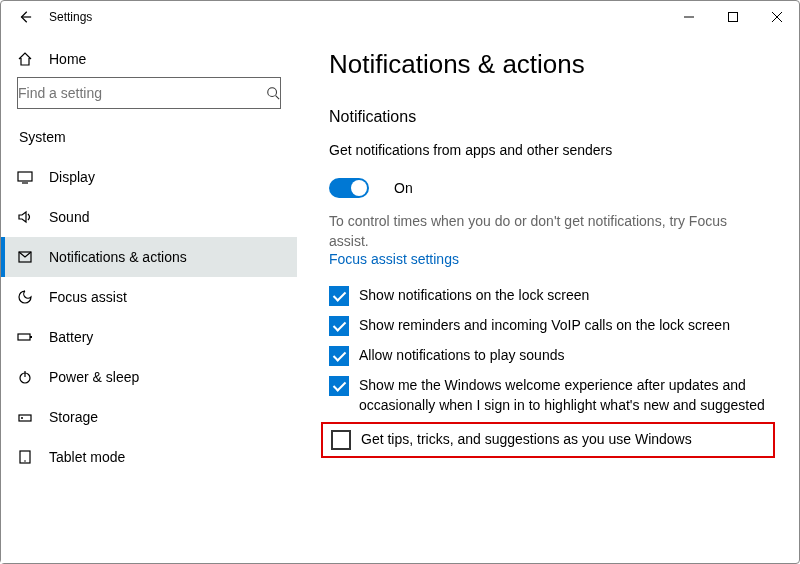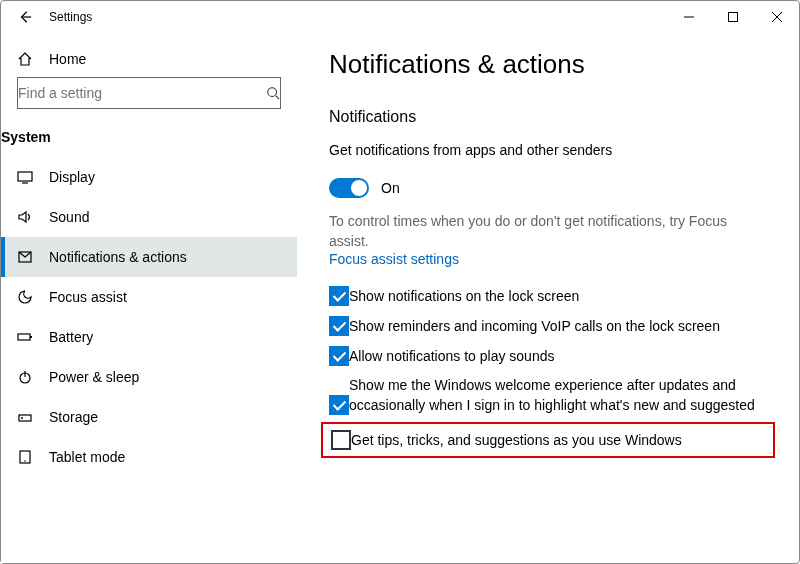--- a/index.html
+++ b/index.html
@@ -13,37 +13,37 @@
 .win-btn { width: 44px; height: 32px; display: flex; align-items: center; justify-content: center; }
 .win-btn svg { width: 10px; height: 10px; }
 .body { display: flex; flex: 1; overflow: hidden; }
 .sidebar { width: 296px; padding: 8px 0 0 0; background: #fff; overflow: hidden; }
 .home-row { display: flex; align-items: flex-end; gap: 16px; padding: 10px 16px; }
 .home-row .ic { width: 16px; display: flex; justify-content: center; }
 .search-wrap { padding: 0 16px 12px; }
 .search { display: flex; align-items: center; border: 1px solid #666; height: 32px; padding: 0 0; }
 .search input { flex: 1; border: none; outline: none; font-size: 14px; color: #666; background: transparent; }
 .search .ic { color: #333; }
-.category { font-weight: 700; padding: 8px 0 12px; }
+.category { font-weight: 400; padding: 8px 18px 12px; }
 .nav { list-style: none; }
 .nav li { display: flex; align-items: center; gap: 16px; padding: 12px 16px; position: relative; }
 .nav li .ic { width: 16px; display: flex; justify-content: center; }
 .nav li.active { background: #e1e6e6; }
 .nav li.active::before { content: ""; position: absolute; left: 0; top: 0; bottom: 0; width: 4px; background: #0078d4; }
 .content { flex: 1; padding: 16px 32px 0 32px; overflow: hidden; }
 h1 { font-weight: 400; font-size: 26px; margin-bottom: 16px; }
 .link { color: #0067c0; font-size: 14px; cursor: pointer; }
 h2 { font-weight: 400; font-size: 16px; margin: 28px 0 16px; }
 .row { margin-bottom: 20px; font-size: 14px; }
-.toggle { display: flex; align-items: center; gap: 12px; margin: 10px 0 14px; }
+.toggle { display: flex; align-items: center; gap: 25px; margin: 10px 0 14px; }
 .switch { width: 40px; height: 20px; background: #0078d4; border-radius: 10px; position: relative; }
 .switch::after { content: ""; position: absolute; right: 2px; top: 2px; width: 16px; height: 16px; border-radius: 50%; background: #fff; }
 .muted { color: #666; font-size: 14px; line-height: 1.4; }
 .checks { margin-top: 14px; }
-.check { display: flex; align-items: flex-end; padding: 5px 0; line-height: 1.4; }
+.check { display: flex; align-items: flex-start; gap: 10px; padding: 5px 0; line-height: 1.4; }
 .cbox { width: 20px; height: 20px; flex-shrink: 0; border: 2px solid #333; display: flex; align-items: center; justify-content: center; }
 .cbox.checked { background: #0078d4; border-color: #0078d4; }
 .cbox.checked::after { content: ""; width: 5px; height: 10px; border: solid #fff; border-width: 0 2px 2px 0; transform: rotate(45deg); margin-bottom: 2px; }
 .highlight { border: 2px solid #d00; padding: 6px 8px; margin-top: 2px; margin-left: -8px; margin-right: -8px; }
 .ic svg { display: block; }
 </style>
 </head>
 <body>
 
 <div class="window">

